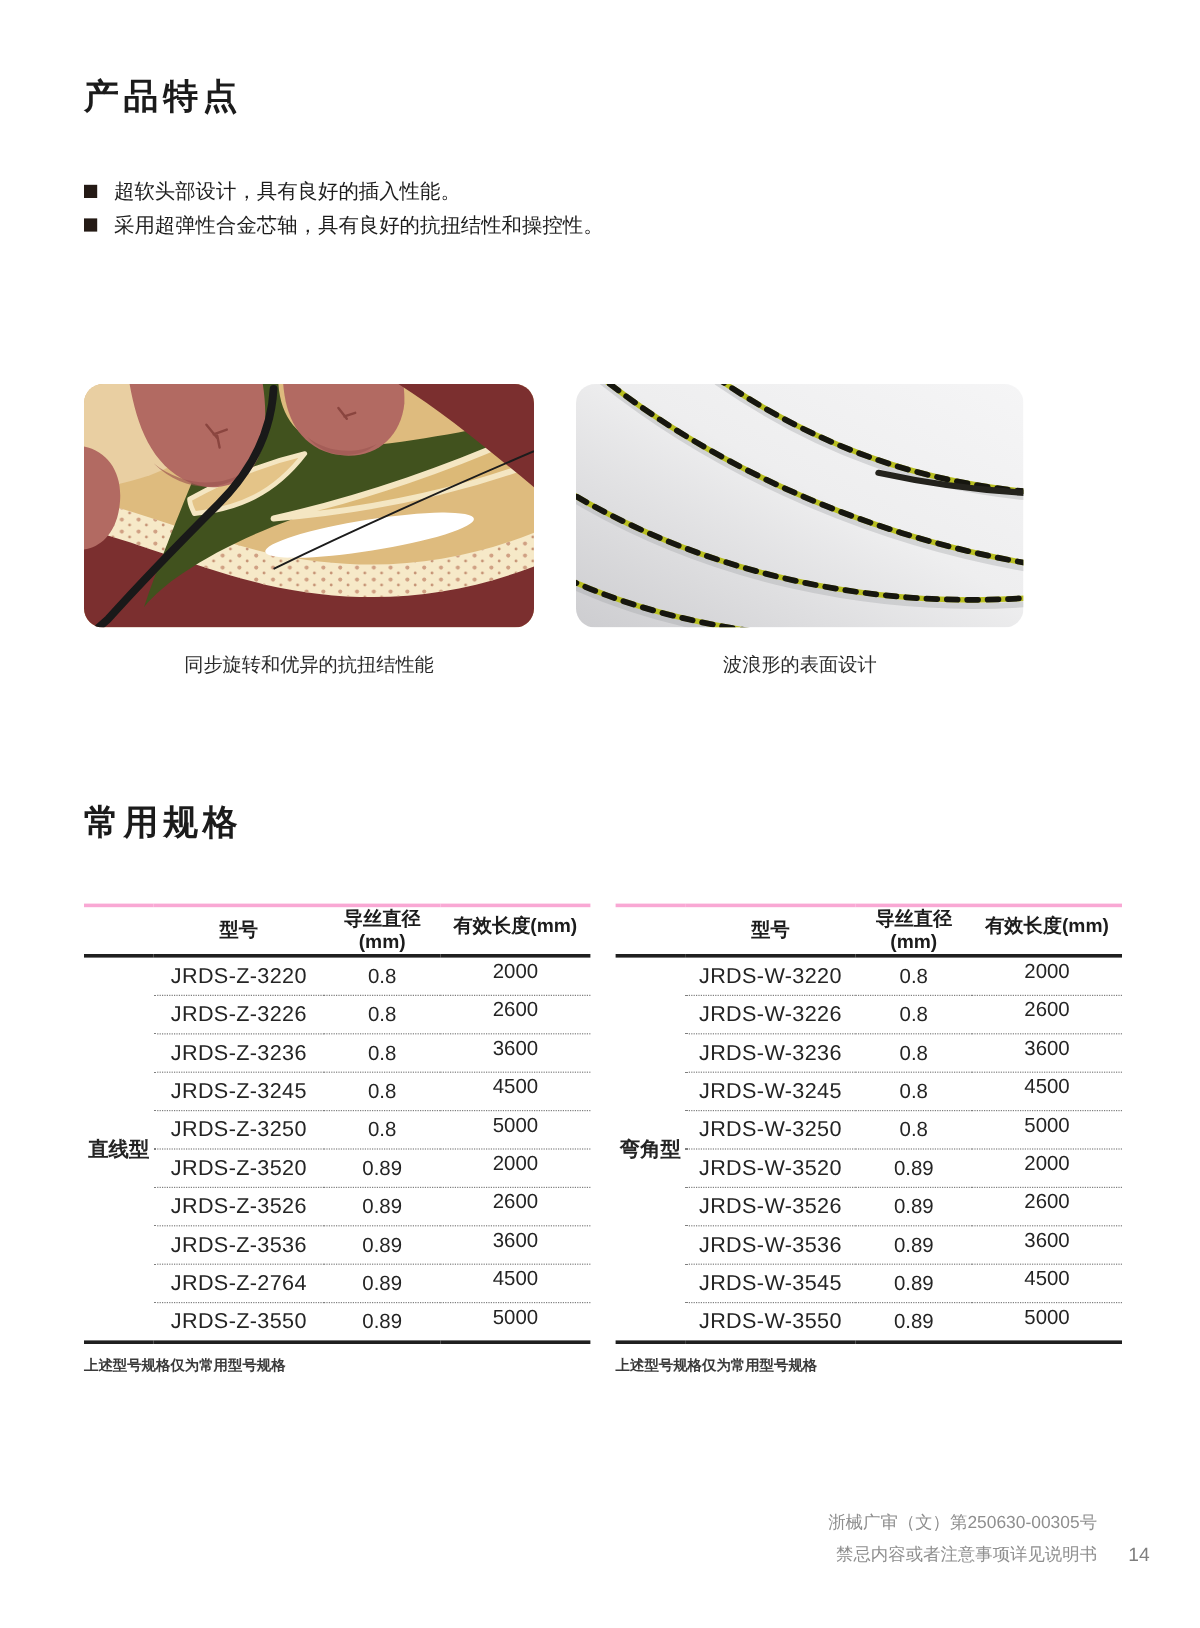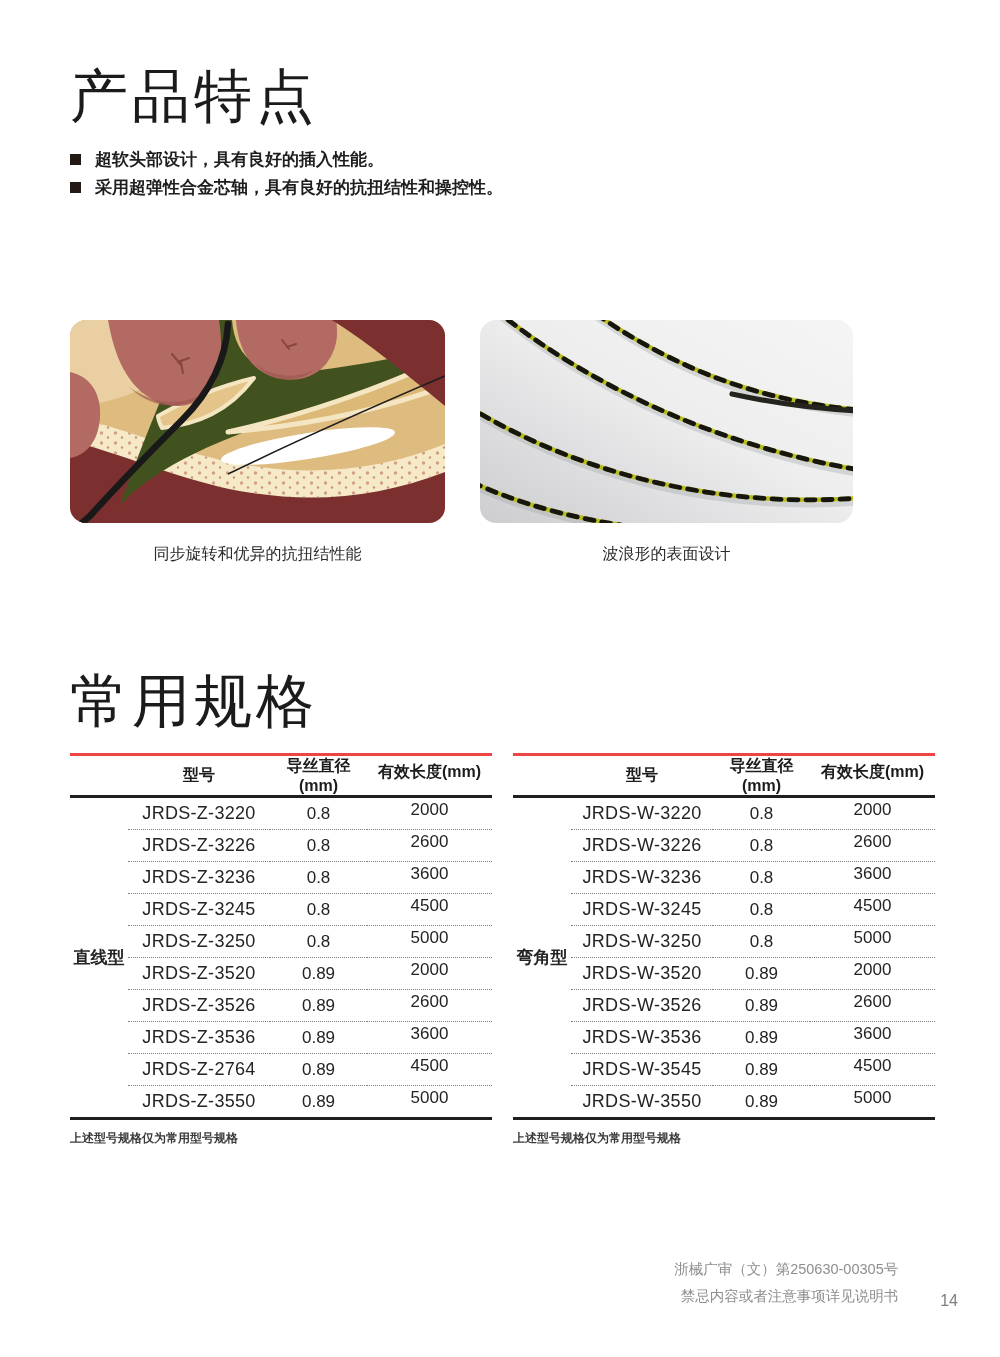--- a/index.html
+++ b/index.html
@@ -1,58 +1,58 @@
 <!DOCTYPE html>
 <html><head>
 <meta charset="utf-8">
 <style>
   html,body{margin:0;padding:0;background:#fff;}
   .page{position:relative;width:1000px;height:1357px;background:#ffffff;overflow:hidden;
         font-family:"Liberation Sans","DejaVu Sans",sans-serif;color:#1d1d1d;}
 
   
-  .big-title{position:absolute;left:70px;margin:0;font-size:58px;font-weight:400;
+  .big-title{position:absolute;left:70px;margin:0;font-size:29px;font-weight:700;
              letter-spacing:4px;color:#1b1b1b;line-height:1;}
   #title1{top:67px;}
   #title2{top:672px;}
 
   
-  .features{position:absolute;left:70px;top:146px;margin:0;padding:0;list-style:none;font-weight:bold;}
+  .features{position:absolute;left:70px;top:146px;margin:0;padding:0;list-style:none;}
   .features li{display:flex;align-items:flex-start;line-height:28.3px;font-size:17px;color:#1e1e1e;}
   .sq{flex:0 0 auto;width:11px;height:11px;background:#241a15;margin:8px 14px 0 0;}
 
   
   .fig{position:absolute;top:320px;height:203px;border-radius:16px;overflow:hidden;}
   #fig1{left:70px;width:375px;}
   #fig2{left:480px;width:373px;}
   .fig svg{display:block;width:100%;height:100%;}
   .caption{position:absolute;top:544px;font-size:16px;color:#2b2b2b;text-align:center;}
   #cap1{left:70px;width:375px;}
   #cap2{left:480px;width:373px;}
 
   
   .tblwrap{position:absolute;top:753px;width:422px;}
   #tbl0{left:70px;}
   #tbl1{left:513px;}
-  table.spec{width:100%;border-collapse:collapse;border-top:3px solid #ef4444;border-bottom:3px solid #1f1f1f;}
+  table.spec{width:100%;border-collapse:collapse;border-top:3px solid #f9a8d4;border-bottom:3px solid #1f1f1f;}
   table.spec thead tr{border-bottom:3px solid #1f1f1f;}
   table.spec th{height:29px;font-size:16px;font-weight:bold;color:#1c1c1c;text-align:center;padding:0;}
   table.spec td{height:31px;padding:0;text-align:center;color:#242424;}
   col.cg{width:58px;} col.cm{width:142px;} col.cd{width:97px;} col.cl{width:125px;}
   td.group{font-size:17px;font-weight:bold;text-align:left;padding-left:4px;color:#1c1c1c;vertical-align:middle;}
   td.model{font-size:18px;letter-spacing:.3px;}
   td.dia{font-size:17px;}
   td.len{font-size:17px;}
   td.len span{position:relative;top:-4px;display:inline-block;}
   th.lenh span{position:relative;top:-3px;display:inline-block;}
   td.sep{border-bottom:1px dotted #7e7e7e;}
   .note{margin-top:10px;font-size:12px;font-weight:bold;color:#3a3a3a;}
 
   
-  .footer{position:absolute;top:1256px;right:42px;display:flex;align-items:flex-end;gap:42px;}
+  .footer{position:absolute;top:1256px;right:42px;display:flex;align-items:flex-start;gap:26px;}
   .freg{text-align:right;font-size:14.5px;line-height:27px;color:#8e8e8e;}
   .pnum{font-size:16px;color:#7f7f7f;margin-top:32px;}
 </style>
 </head>
 <body>
 
 <div class="page">
 
   <h1 class="big-title" id="title1">产品特点</h1>
 

